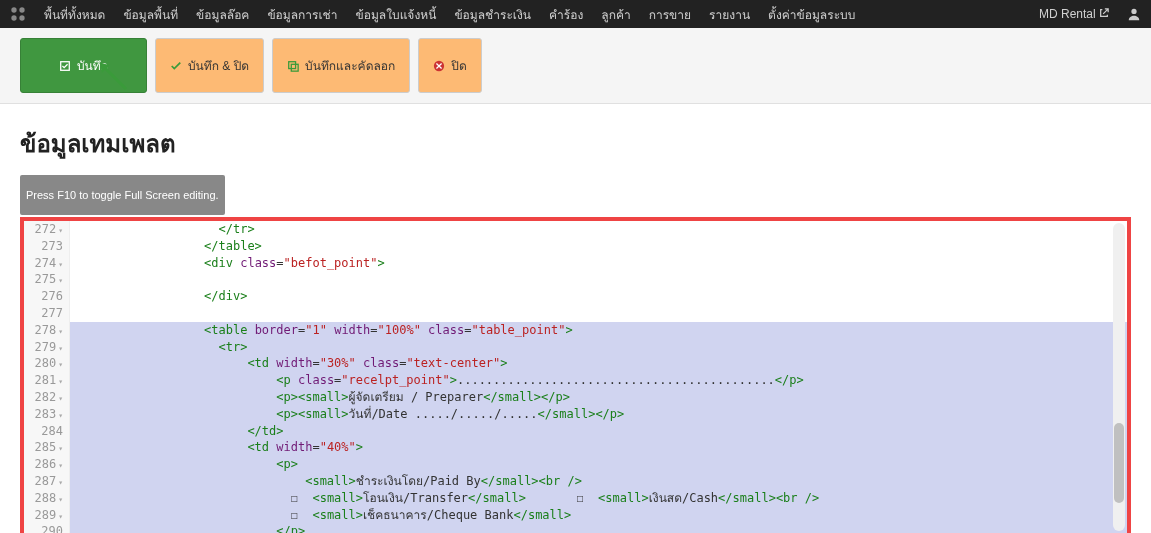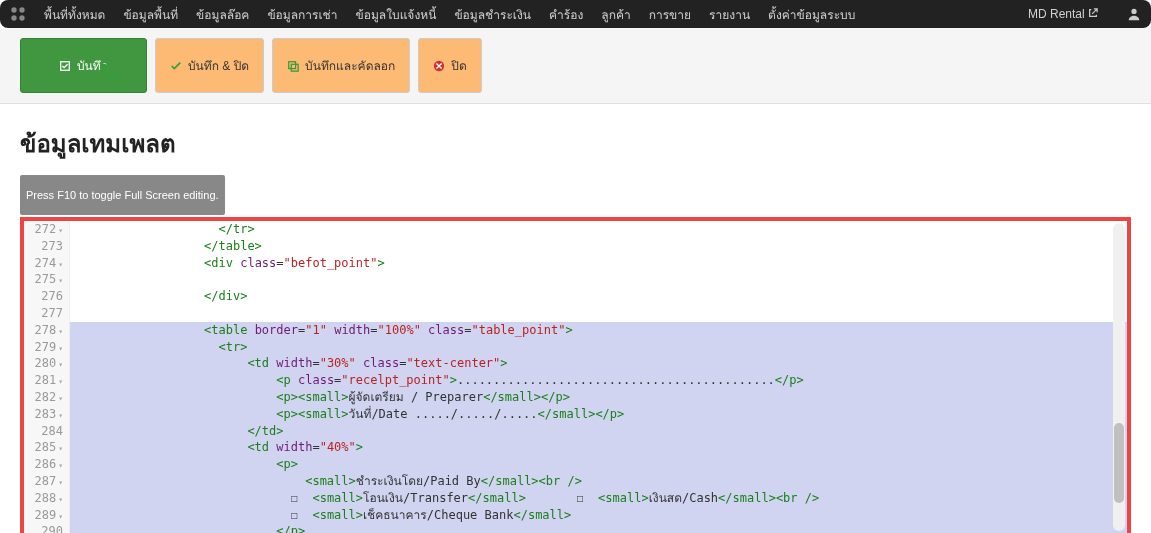--- a/index.html
+++ b/index.html
@@ -1,22 +1,22 @@
 <!DOCTYPE html>
 <html><head>
 <meta charset="utf-8">
 <style>
   * { margin: 0; padding: 0; box-sizing: border-box; }
   body { font-family: "Helvetica Neue", Helvetica, Arial, sans-serif; font-size: 13px; background: #fff; color: #333; width: 1151px; }
   
-  .navbar { background: #222; height: 28px; display: flex; align-items: center; padding: 0 10px; color: #ccc; font-size: 12px; border-radius: 8px; }
+  .navbar { background: #222; height: 28px; display: flex; align-items: center; padding: 0 10px; color: #ccc; font-size: 12px; }
   .navbar-left { display: flex; align-items: center; gap: 1px; }
   .navbar-logo { width: 16px; height: 16px; margin-right: 8px; }
   .navbar-item { padding: 0 9px; color: #d0d0d0; cursor: pointer; }
-  .navbar-right { margin-left: auto; display: flex; align-items: center; gap: 19px; color: #d0d0d0; }
+  .navbar-right { margin-left: auto; display: flex; align-items: center; gap: 8px; color: #d0d0d0; }
   .navbar-right .ext-icon { width:10px; height:10px; }
   .user-icon { width: 14px; height: 14px; margin-left: 10px; }
 
   .toolbar { background: #f5f5f5; border-bottom: 1px solid #e0e0e0; padding: 10px 20px; display: flex; gap: 8px; }
   .btn { display: inline-flex; align-items: center; gap: 6px; padding: 17px 14px; border: 1px solid #ccc; background: #fdba74; border-radius: 3px; font-size: 12px; cursor: pointer; color: #333; }
   .btn-primary { background: #409740; border-color: #378137; color: #ffffff; padding: 5px 38px; }
   .btn svg { width: 12px; height: 12px; }
 
   .content { padding: 20px; }
   .section-heading { font-size: 24px; font-weight: bold; margin-bottom: 12px; color: #222; }

